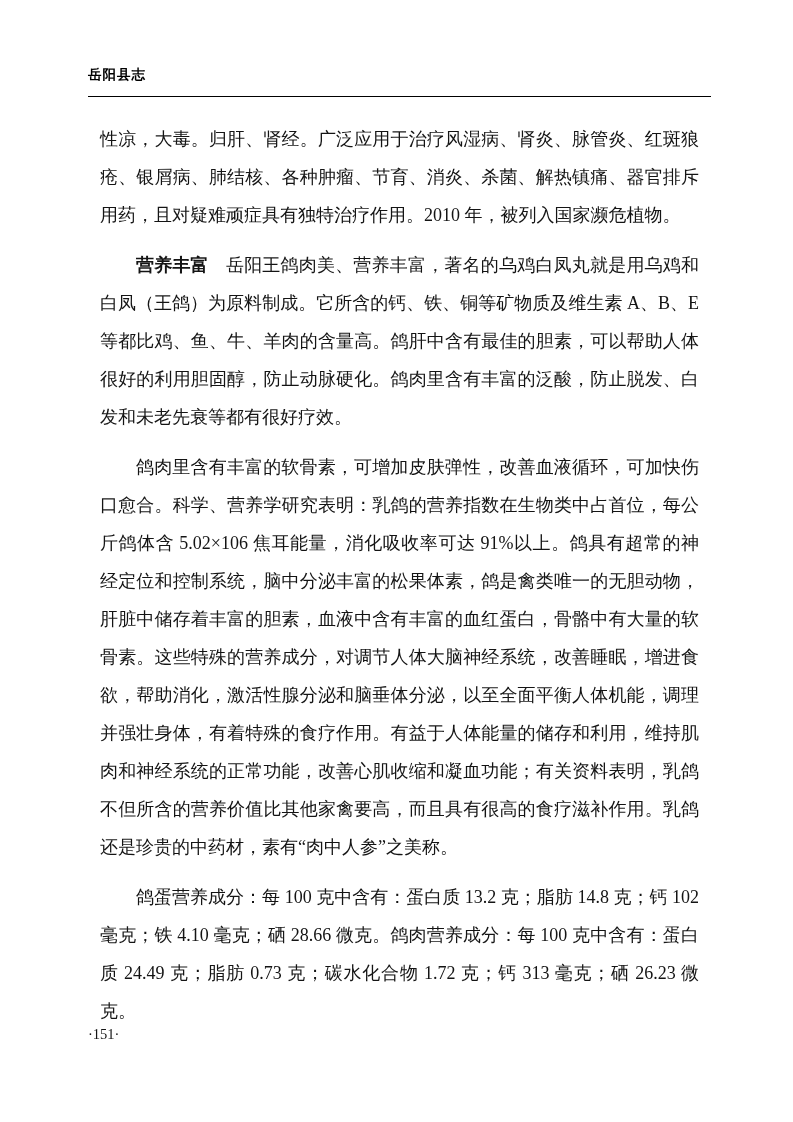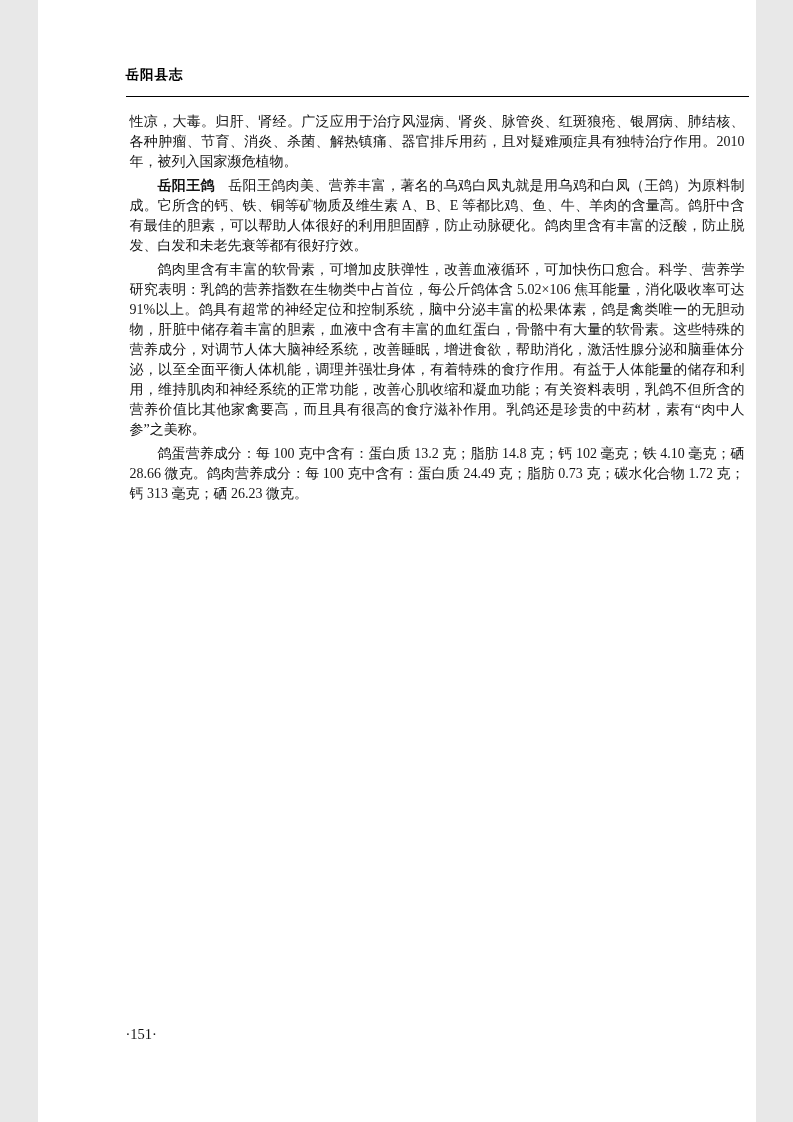--- a/index.html
+++ b/index.html
@@ -2,21 +2,21 @@
 <html><head>
 <meta charset="utf-8">
 <style>
   html, body {
     margin: 0;
     padding: 0;
     background: #e8e8e8;
   }
   .page {
     position: relative;
-    width: 718px;
+    width: 793px;
     height: 1122px;
     margin: 0 auto;
     background: #ffffff;
     color: #111111;
     font-family: "Liberation Serif", "DejaVu Serif", serif;
     overflow: hidden;
     box-sizing: border-box;
   }
   .header {
     position: absolute;
@@ -36,23 +36,23 @@
     width: 100%;
     height: 0;
   }
   .body-text {
     position: absolute;
     left: 88px;
     width: 623px;
     top: 108px;
   }
   .para {
-    margin: 4px;
-    font-size: 14px;
-    line-height: 20px;
+    margin: 12px;
+    font-size: 18px;
+    line-height: 38px;
     text-align: justify;
     color: #141414;
   }
   .para.indent {
     text-indent: 2em;
   }
   .lead {
     font-weight: bold;
     margin-right: 0.95em;
   }
@@ -69,21 +69,21 @@
 
 <div class="page">
 
   <div class="header">
     <div class="header-title">岳阳县志</div>
     <div class="header-rule"></div>
   </div>
 
   <div class="body-text" id="paragraphs">
       <p class="para"><span>性凉，大毒。归肝、肾经。广泛应用于治疗风湿病、肾炎、脉管炎、红斑狼疮、银屑病、肺结核、各种肿瘤、节育、消炎、杀菌、解热镇痛、器官排斥用药，且对疑难顽症具有独特治疗作用。2010 年，被列入国家濒危植物。</span></p>
-      <p class="para indent"><b class="lead">岳阳王鸽</b><span>岳阳王鸽肉美、营养丰富，著名的乌鸡白凤丸就是用乌鸡和白凤（王鸽）为原料制成。它所含的钙、铁、铜等矿物质及维生素 A、B、E 等都比鸡、鱼、牛、羊肉的含量高。鸽肝中含有最佳的胆素，可以帮助人体很好的利用胆固醇，防止动脉硬化。鸽肉里含有丰富的泛酸，防止脱发、白发和未老先衰等都有很好疗效。</span></p>
+      <p class="para indent"><b class="lead">营养丰富</b><span>岳阳王鸽肉美、营养丰富，著名的乌鸡白凤丸就是用乌鸡和白凤（王鸽）为原料制成。它所含的钙、铁、铜等矿物质及维生素 A、B、E 等都比鸡、鱼、牛、羊肉的含量高。鸽肝中含有最佳的胆素，可以帮助人体很好的利用胆固醇，防止动脉硬化。鸽肉里含有丰富的泛酸，防止脱发、白发和未老先衰等都有很好疗效。</span></p>
       <p class="para indent"><span>鸽肉里含有丰富的软骨素，可增加皮肤弹性，改善血液循环，可加快伤口愈合。科学、营养学研究表明：乳鸽的营养指数在生物类中占首位，每公斤鸽体含 5.02×106 焦耳能量，消化吸收率可达 91%以上。鸽具有超常的神经定位和控制系统，脑中分泌丰富的松果体素，鸽是禽类唯一的无胆动物，肝脏中储存着丰富的胆素，血液中含有丰富的血红蛋白，骨骼中有大量的软骨素。这些特殊的营养成分，对调节人体大脑神经系统，改善睡眠，增进食欲，帮助消化，激活性腺分泌和脑垂体分泌，以至全面平衡人体机能，调理并强壮身体，有着特殊的食疗作用。有益于人体能量的储存和利用，维持肌肉和神经系统的正常功能，改善心肌收缩和凝血功能；有关资料表明，乳鸽不但所含的营养价值比其他家禽要高，而且具有很高的食疗滋补作用。乳鸽还是珍贵的中药材，素有“肉中人参”之美称。</span></p>
       <p class="para indent"><span>鸽蛋营养成分：每 100 克中含有：蛋白质 13.2 克；脂肪 14.8 克；钙 102 毫克；铁 4.10 毫克；硒 28.66 微克。鸽肉营养成分：每 100 克中含有：蛋白质 24.49 克；脂肪 0.73 克；碳水化合物 1.72 克；钙 313 毫克；硒 26.23 微克。</span></p>
     </div>
 
   <div class="footer">
     <span>·151·</span>
   </div>
 
 </div>
 

